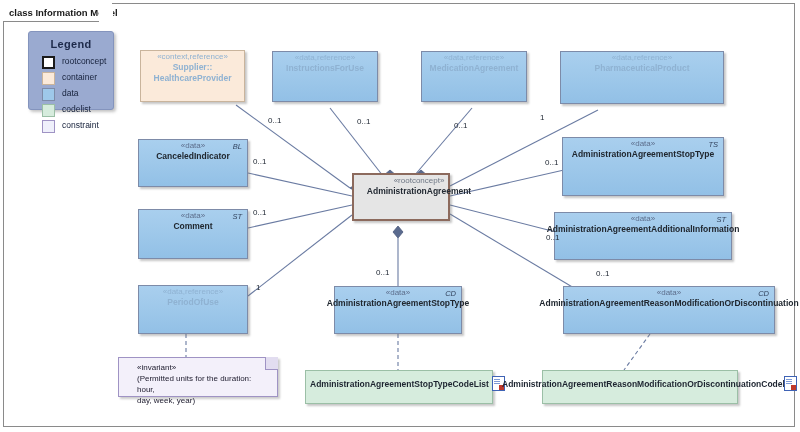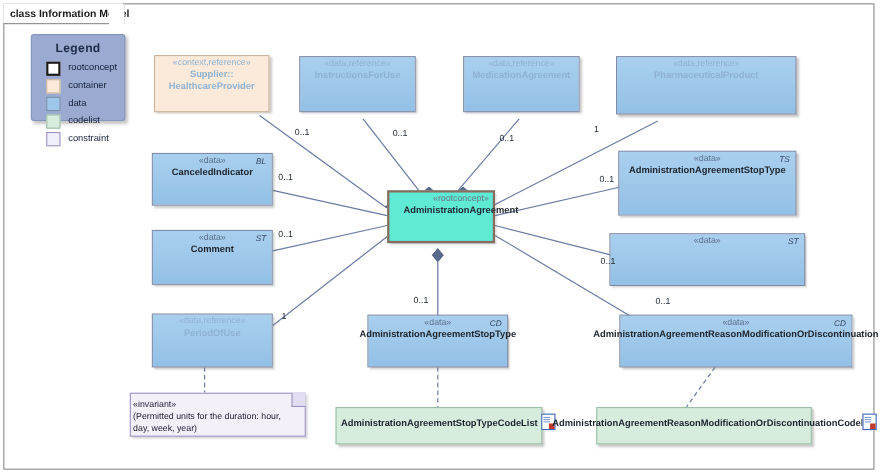--- a/index.html
+++ b/index.html
@@ -41,21 +41,21 @@
                 font-style:italic;color:#33445f;}
 
   .data{background:linear-gradient(to bottom,#a9cfee 0%,#9ec8ea 50%,#92c0e6 100%);
         border-color:#7d8ba8;}
   .container{background:#fbeada;border-color:#c9b49c;}
   .container .stereo{color:#c3ab92;}
   .container .nm{color:#b9a289;}
   .ref .stereo{color:#8fb2d2;}
   .ref .nm{color:#8fb2d2;}
 
-  .root{background:#5eead4;border:2px solid #8c6a5d;
+  .root{background:#e5e5e5;border:2px solid #8c6a5d;
         box-shadow:2px 2px 2px rgba(120,120,120,.42);padding-left:36px;}
   .root .stereo{color:#6e7785;font-size:8px;}
   .root .nm{color:#232a33;font-size:8.5px;font-weight:bold;}
 
   .codelist{background:#d6ecdd;border:1px solid #9bbfa6;
             box-shadow:2px 2px 2px rgba(120,120,120,.42);}
 
   
   .cl-label{position:absolute;display:flex;align-items:center;gap:3px;
             font-size:8.5px;font-weight:bold;color:#1d2430;white-space:nowrap;}
@@ -65,21 +65,21 @@
            background:#ffffff;border:1px solid #3f63b5;flex:none;}
   .docicon:before{content:"";position:absolute;left:1.5px;top:2px;width:6px;height:1px;
            box-shadow:0 0 0 0 #3f63b5,0 2px 0 0 #7d9ad6,0 4px 0 0 #7d9ad6;
            background:#7d9ad6;}
   .docicon:after{content:"";position:absolute;right:0px;bottom:0px;
            width:5px;height:5px;background:#c0392b;}
 
   
   .note{position:absolute;box-sizing:border-box;background:#f3f0fa;
         border:1px solid #9f93c4;box-shadow:2px 2px 2px rgba(120,120,120,.38);
-        padding:4px 2px;font-size:8px;color:#232133;line-height:11px;}
+        padding:4px 18px;font-size:8px;color:#232133;line-height:11px;}
   .note .fold{position:absolute;right:-1px;top:-1px;width:12px;height:12px;
         background:#e2ddf0;border-left:1px solid #9f93c4;
         border-bottom:1px solid #9f93c4;}
 
   
   .legend{position:absolute;box-sizing:border-box;background:#9aaad0;
           border:1px solid #8494bd;border-radius:3px;
           box-shadow:2px 2px 3px rgba(110,110,110,.4);}
   .legend-title{text-align:center;font-size:11px;font-weight:bold;
                 color:#1d2a4a;padding-top:6px;letter-spacing:.3px;}
@@ -218,20 +218,21 @@
 
   <div class="node data" style="left:562px;top:137px;width:162px;height:59px;">
     <div class="corner">TS</div>
     <div class="stereo">«data»</div>
     <div class="nm">AdministrationAgreementStopType</div>
   </div>
 
   <div class="node data" style="left:554px;top:212px;width:178px;height:48px;">
     <div class="corner">ST</div>
     <div class="stereo">«data»</div>
+    <div class="nm">AdministrationAgreementAdditionalInformation</div>
   </div>
 
   <div class="node data" style="left:334px;top:286px;width:128px;height:48px;">
     <div class="corner">CD</div>
     <div class="stereo">«data»</div>
     <div class="nm">AdministrationAgreementStopType</div>
   </div>
 
   <div class="node data" style="left:563px;top:286px;width:212px;height:48px;">
     <div class="corner">CD</div>

